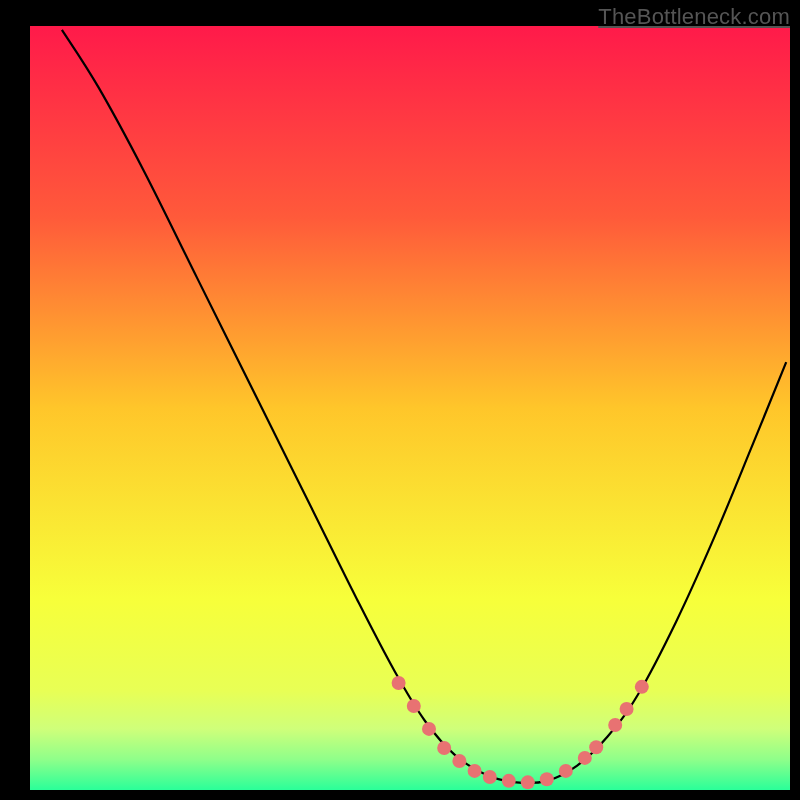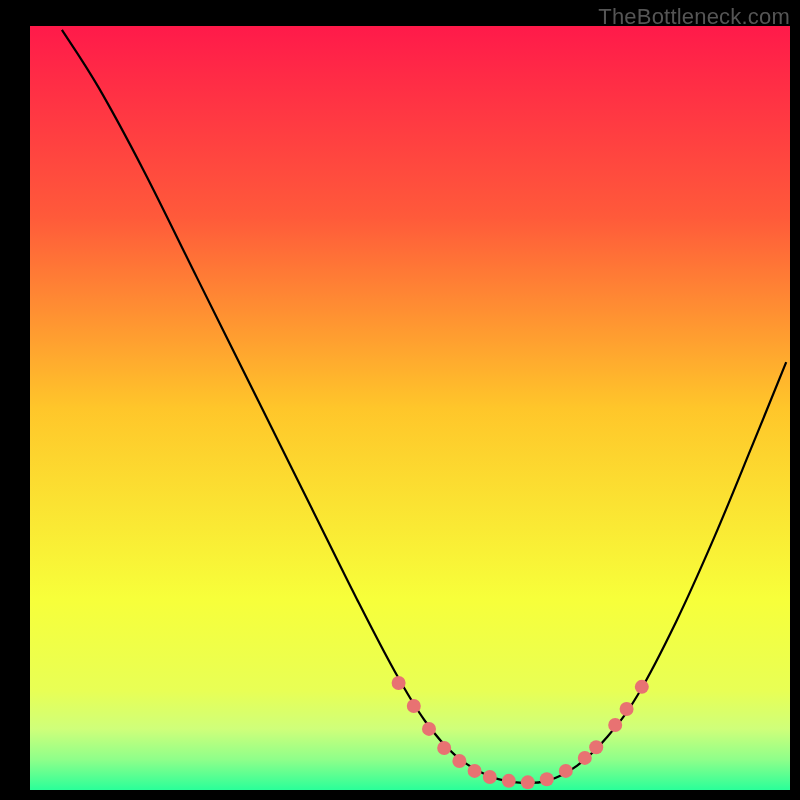--- a/index.html
+++ b/index.html
@@ -21,20 +21,21 @@
   }
   .watermark {
     position: absolute;
     top: 4px;
     right: 10px;
     color: #555;
     font-size: 22px;
     font-weight: 500;
     z-index: 10;
     letter-spacing: 0.2px;
+    text-decoration: underline;
   }
   svg {
     display: block;
   }
 </style>
 </head>
 <body>
 
 <div class="chart-container">
   <div class="watermark">TheBottleneck.com</div>

